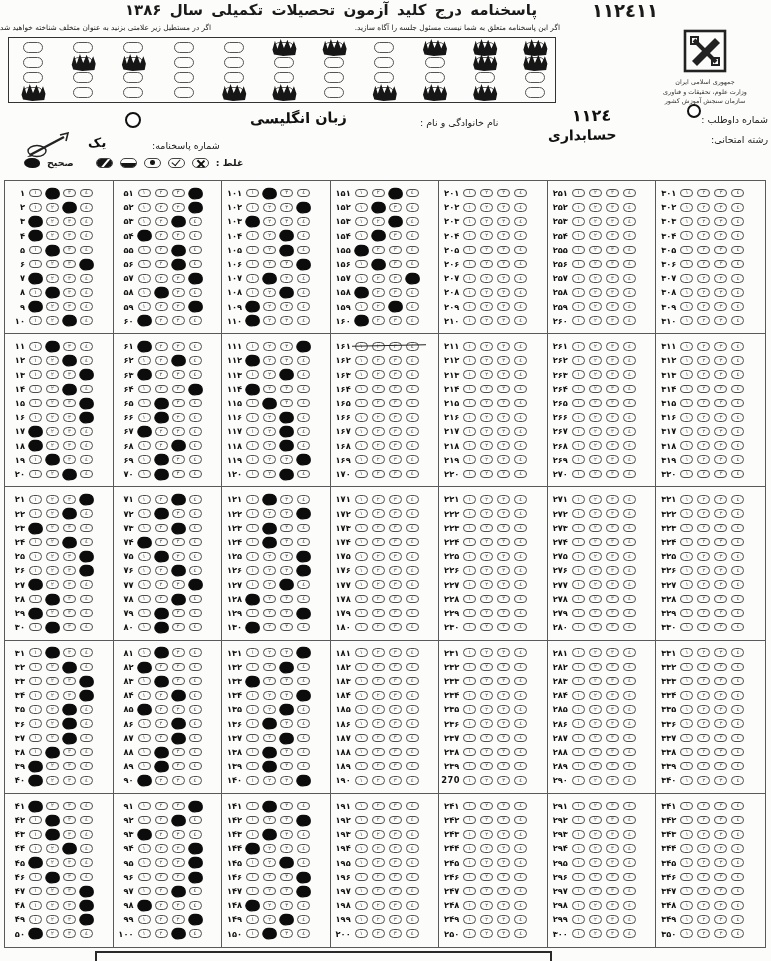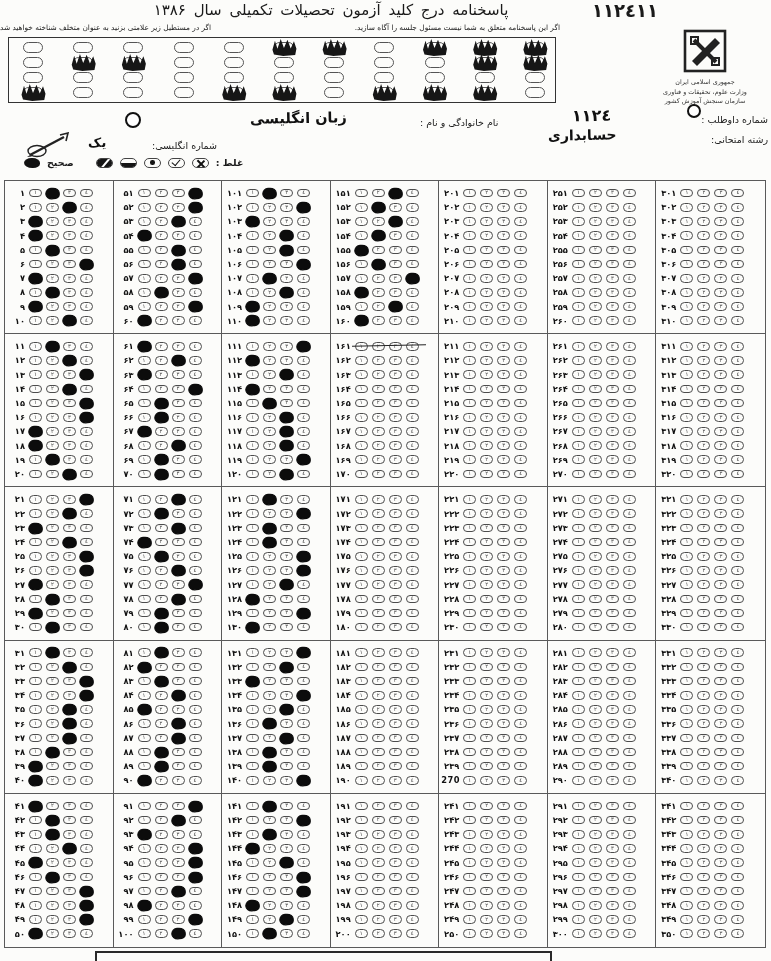--- a/index.html
+++ b/index.html
@@ -1,20 +1,20 @@
 <!DOCTYPE html>
 <html lang="fa"><head>
 <meta charset="utf-8">
 <style>
   html,body{margin:0;padding:0;background:#e8e8e6;}
   .sheet{position:relative;width:771px;height:961px;background:#fcfcfa;overflow:hidden;
          font-family:"DejaVu Sans","Liberation Sans",sans-serif;color:#1a1a1a;}
   
   .serial{position:absolute;left:592px;top:0px;font-size:18px;font-weight:bold;letter-spacing:3px;transform:scaleY(1.05);}
-  .title{position:absolute;left:100px;top:1px;width:462px;text-align:center;font-size:15px;font-weight:normal;
+  .title{position:absolute;left:100px;top:1px;width:462px;text-align:center;font-size:15px;font-weight:bold;
          direction:rtl;word-spacing:3px;letter-spacing:1px;}
   .warn{position:absolute;top:23px;font-size:7.4px;direction:rtl;white-space:nowrap;color:#222;}
   .warn-right{left:252px;width:308px;text-align:right;}
   .warn-left{left:0px;width:242px;text-align:left;overflow:hidden;}
   
   .logo-box{position:absolute;left:650px;top:28px;width:110px;text-align:center;}
   .logo-box svg{display:inline-block;}
   .org{font-size:6.4px;line-height:9.5px;direction:rtl;color:#333;}
   .hole{position:absolute;border:2.6px solid #111;border-radius:50%;background:#fff;box-sizing:border-box;}
   .hole-1{left:687px;top:104px;width:14px;height:14px;}
@@ -180,21 +180,21 @@
         <span class="id-bubble"></span>
       </div>
     </div>
 
   <div class="lbl l-candidate">شماره داوطلب :</div>
   <div class="hand v-candidate">۱۱۲٤</div>
   <div class="lbl l-major">رشته امتحانی:</div>
   <div class="hand v-major">حسابداری</div>
   <div class="lbl l-name">نام خانوادگی و نام :</div>
   <div class="hand v-name">زبان انگلیسی</div>
-  <div class="lbl l-sheet">شماره انگلیسی:</div>
+  <div class="lbl l-sheet">شماره پاسخنامه:</div>
   <div class="hand v-sheet">یک</div>
 
   <svg class="pencil" width="50" height="26" viewBox="0 0 50 26">
     <ellipse cx="13" cy="19" rx="9" ry="5.5" fill="none" stroke="#222" stroke-width="1.4"></ellipse>
     <path d="M6 23 L40 5" stroke="#222" stroke-width="2.4"></path>
     <path d="M6 23 L3 25 L8 24.5 Z" fill="#222"></path>
     <path d="M36 3 L44 1 L42 9" fill="none" stroke="#222" stroke-width="1.6"></path>
   </svg>
 
   <div class="sample-row">

